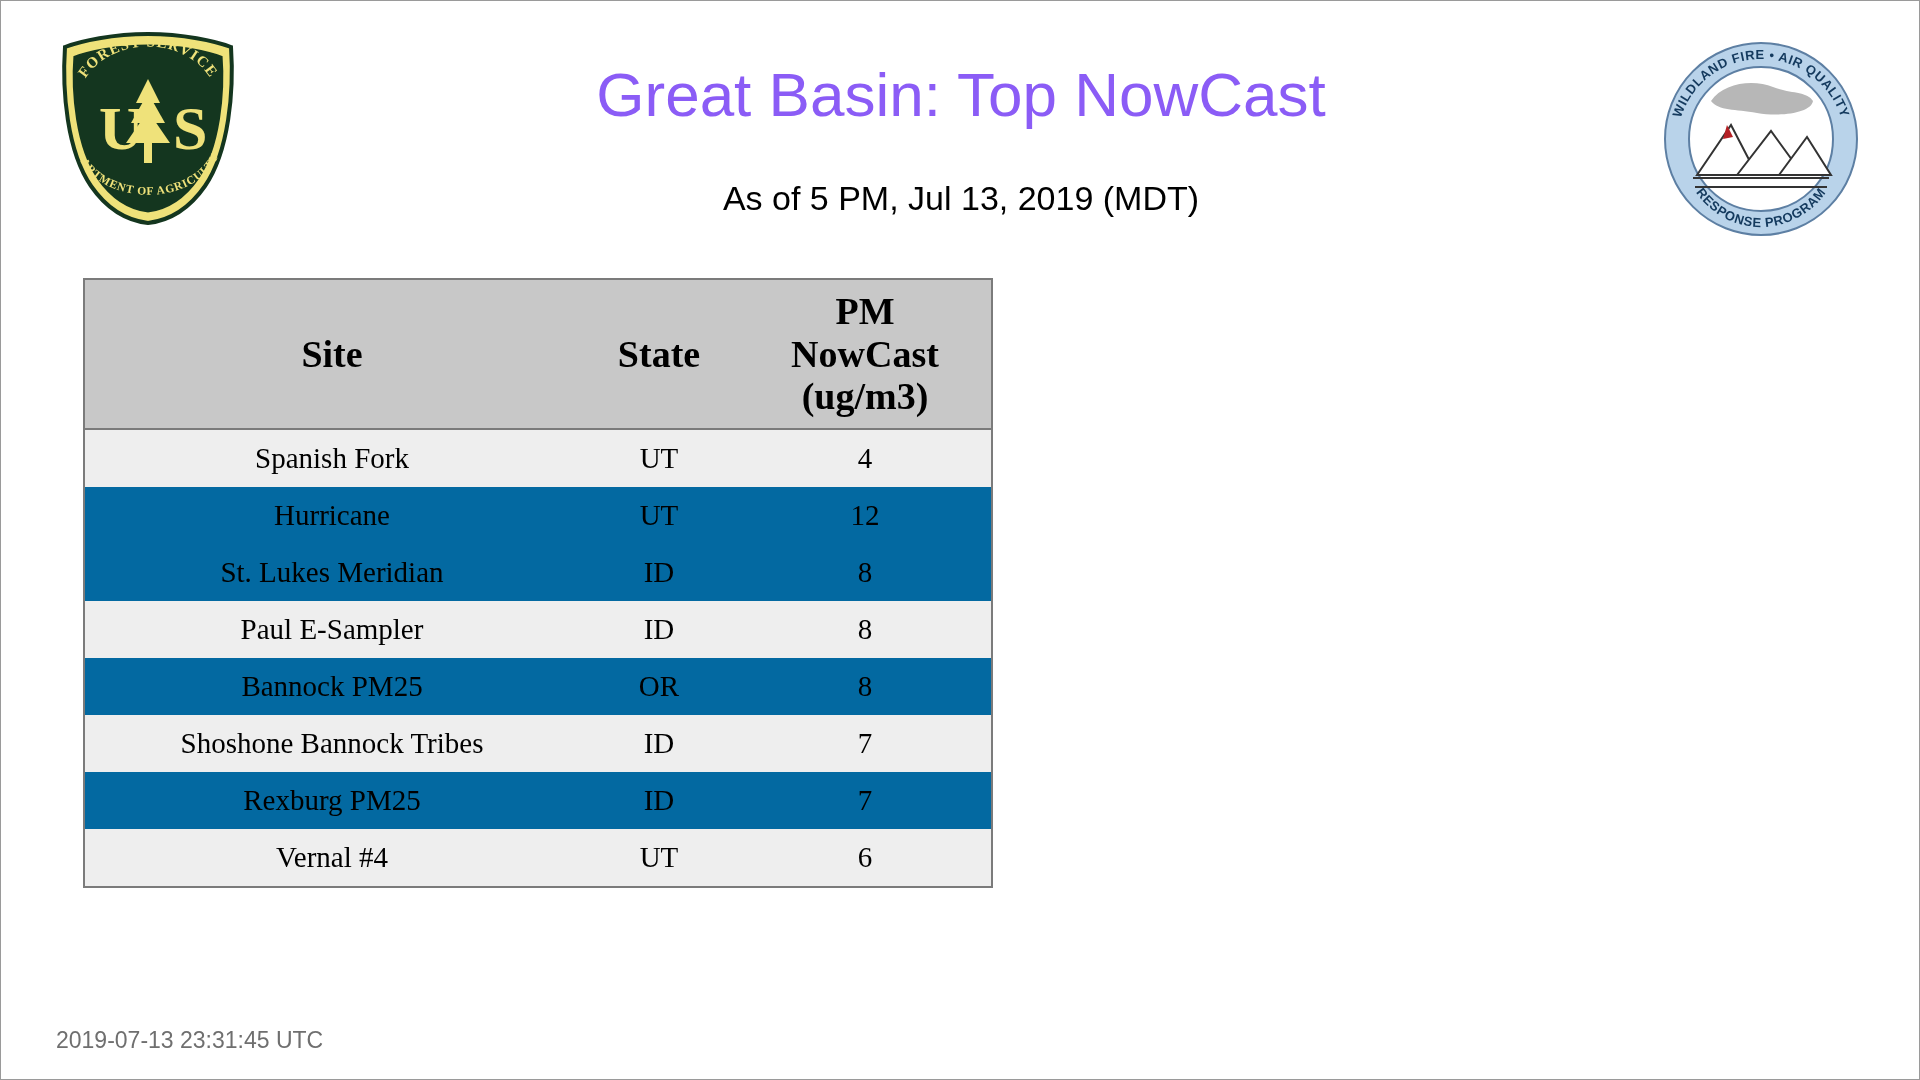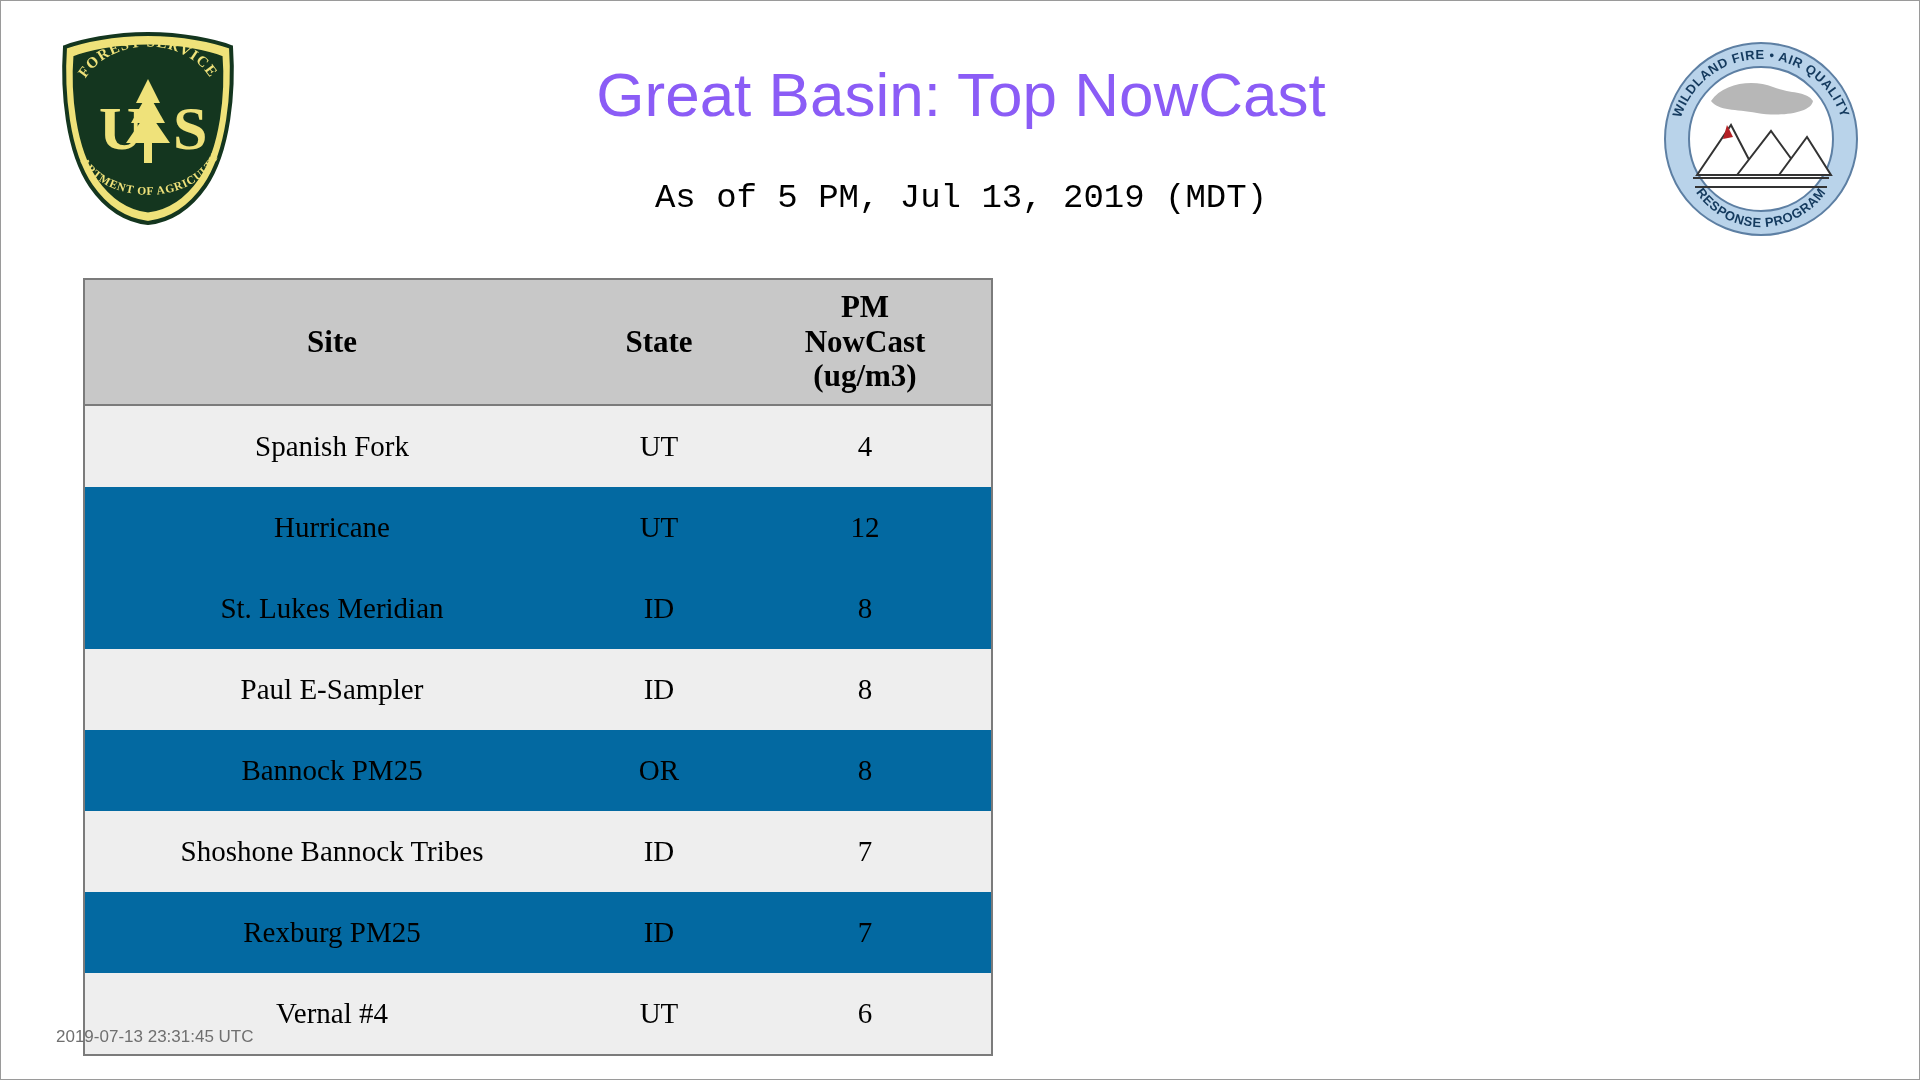--- a/index.html
+++ b/index.html
@@ -37,21 +37,21 @@
     font-weight: 400;
     color: #8b5cf6;
     letter-spacing: 0px;
   }
   .subtitle {
     position: absolute;
     left: 300px;
     top: 178px;
     width: 1320px;
     text-align: center;
-    font-family: Liberation Mono, monospace;
+    font-family: Liberation Sans, sans-serif;
     font-size: 34px;
     font-weight: 400;
     color: #000;
   }
 
   
   .fs-logo {
     position: absolute;
     left: 52px;
     top: 30px;
@@ -80,51 +80,51 @@
     width: 910px;
     table-layout: fixed;
     border: 2px solid #7b7b7b;
     background: #fff;
   }
   table.data-table thead th {
     background: #c8c8c8;
     border-bottom: 2px solid #7b7b7b;
     font-family: "Liberation Serif", serif;
     font-weight: bold;
-    font-size: 31px;
+    font-size: 38px;
     color: #000;
     padding: 10px 4px;
     vertical-align: middle;
     line-height: 1.12;
     height: 118px;
     box-sizing: border-box;
   }
   table.data-table td {
     font-family: "Liberation Serif", serif;
     font-size: 29px;
     color: #000;
     text-align: center;
-    padding: 12px;
+    padding: 0;
     height: 57px;
     border: none;
   }
   table.data-table tbody tr.odd  { background: #eeeeee; }
   table.data-table tbody tr.even { background: #0369a1; }
 
   col.c-site  { width: 495px; }
   col.c-state { width: 160px; }
   col.c-pm    { width: 253px; }
 
   
   .timestamp {
     position: absolute;
     left: 55px;
     top: 1026px;
     font-family: "Liberation Sans", sans-serif;
-    font-size: 17px;
+    font-size: 23px;
     color: #6f6f6f;
   }
 </style>
 </head>
 <body>
 
 <div class="page">
 
   <div class="fs-logo">
     <svg width="190" height="195" viewBox="0 0 190 195" xmlns="http://www.w3.org/2000/svg">

